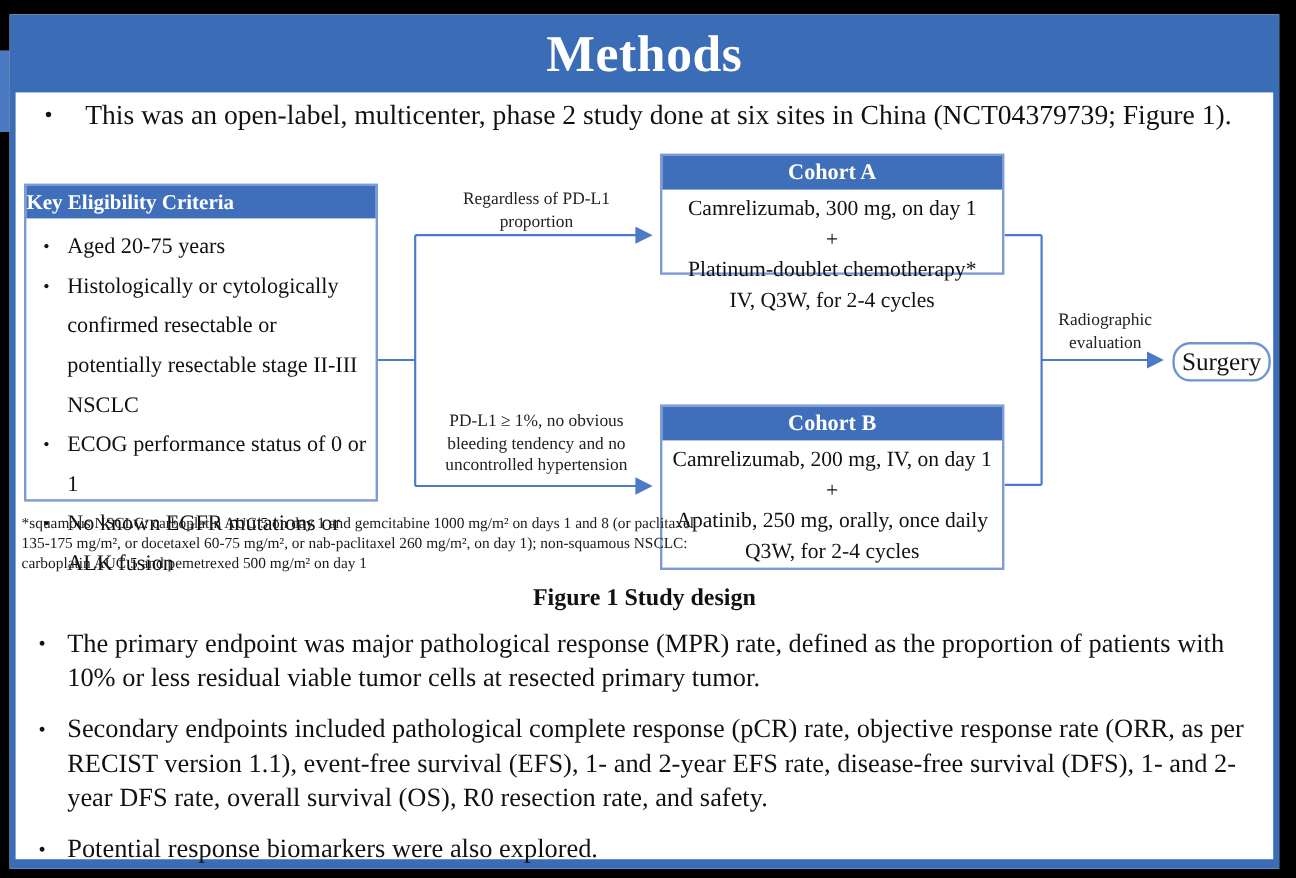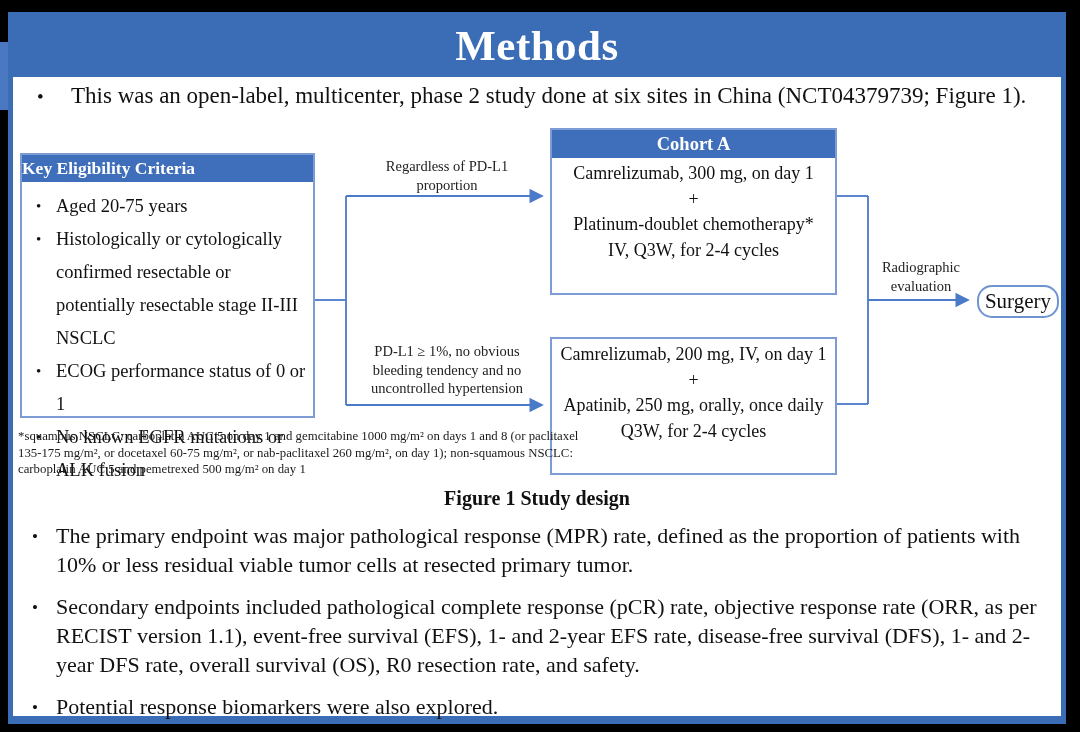--- a/index.html
+++ b/index.html
@@ -32,21 +32,21 @@
   }
 
   .elig { left:7px; top:136px; width:295px; height:265px; }
   .elig .hdr { height:27px; font-size:17.5px; }
   .elig ul { list-style:none; padding:8px 6px 0 10px; }
   .elig li { position:relative; padding-left:24px; font-size:18.5px; line-height:33px; }
   .elig li::before { content:"•"; position:absolute; left:4px; font-size:15px; }
 
   .cohort { text-align:center; }
   .cohort .hdr { justify-content:center; font-size:18.5px; }
-  .cohort-a { left:537px; top:111px; width:287px; height:167px; }
+  .cohort-a { left:537px; top:111px; width:287px; height:101px; }
   .cohort-b { left:537px; top:320px; width:287px; height:138px; }
   .cohort .hdr { height:28px; }
   .cohort .body { padding-top:3px; font-size:18px; }
   .cohort .body div { line-height:25.5px; }
 
   .surgery {
     left:964px; top:268px; width:82px; height:33px; border-color:#6f94d2;
     display:flex; align-items:center; justify-content:center; font-size:21px;border-radius:15px;
   }
 
@@ -126,20 +126,21 @@
       <div class="hdr">Cohort A</div>
       <div class="body">
         <div>Camrelizumab, 300 mg, on day 1</div>
         <div>+</div>
         <div>Platinum-doublet chemotherapy*</div>
         <div>IV, Q3W, for 2-4 cycles</div>
       </div>
     </div>
 
     <div class="fig-box cohort cohort-b">
+      <div class="hdr">Cohort B</div>
       <div class="body">
         <div>Camrelizumab, 200 mg, IV, on day 1</div>
         <div>+</div>
         <div>Apatinib, 250 mg, orally, once daily</div>
         <div>Q3W, for 2-4 cycles</div>
       </div>
     </div>
 
     <div class="flow-label lbl-radio">
       <div>Radiographic</div>

